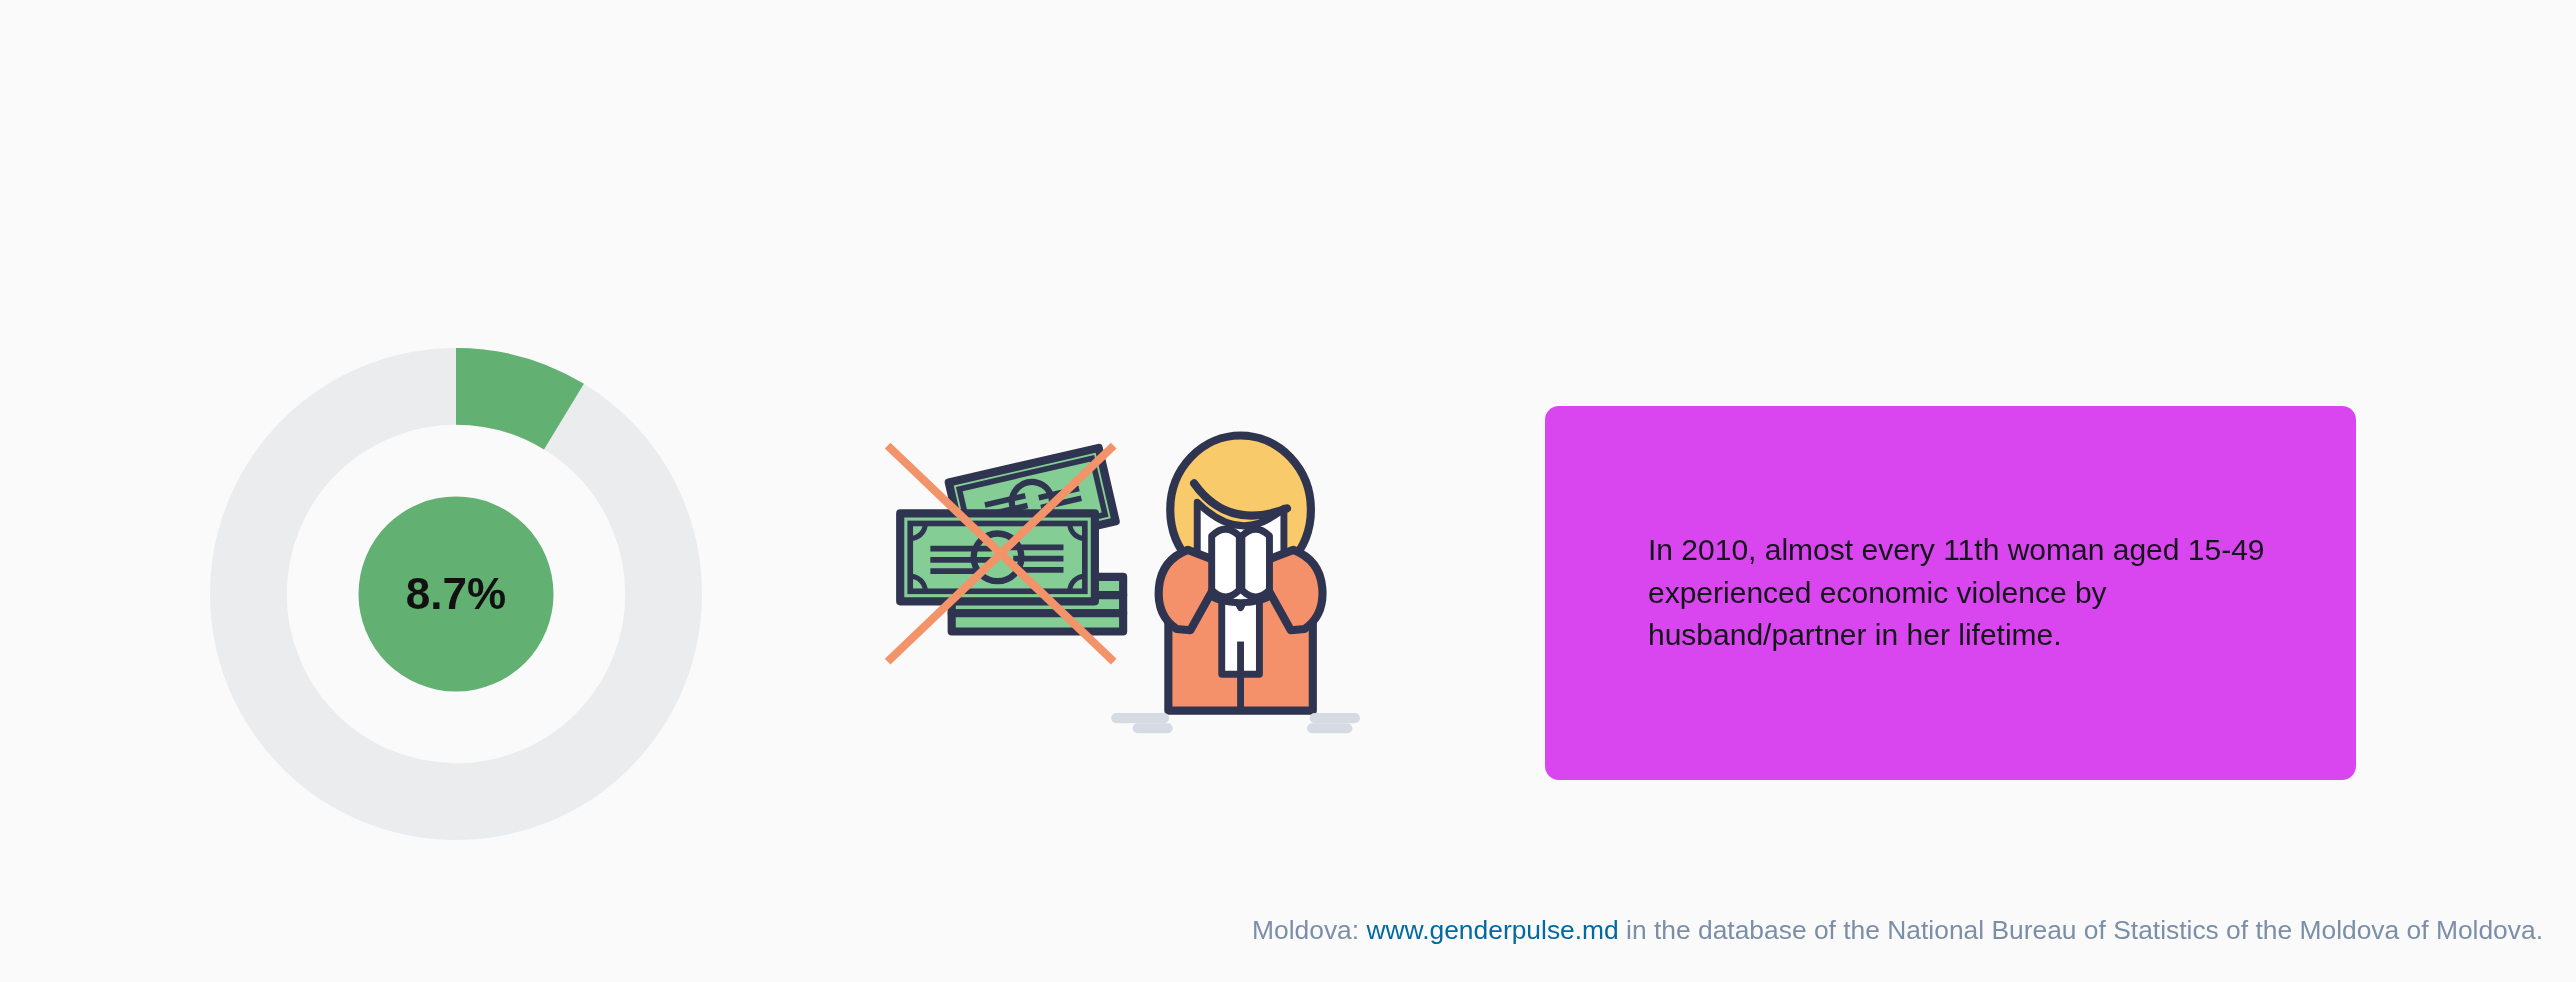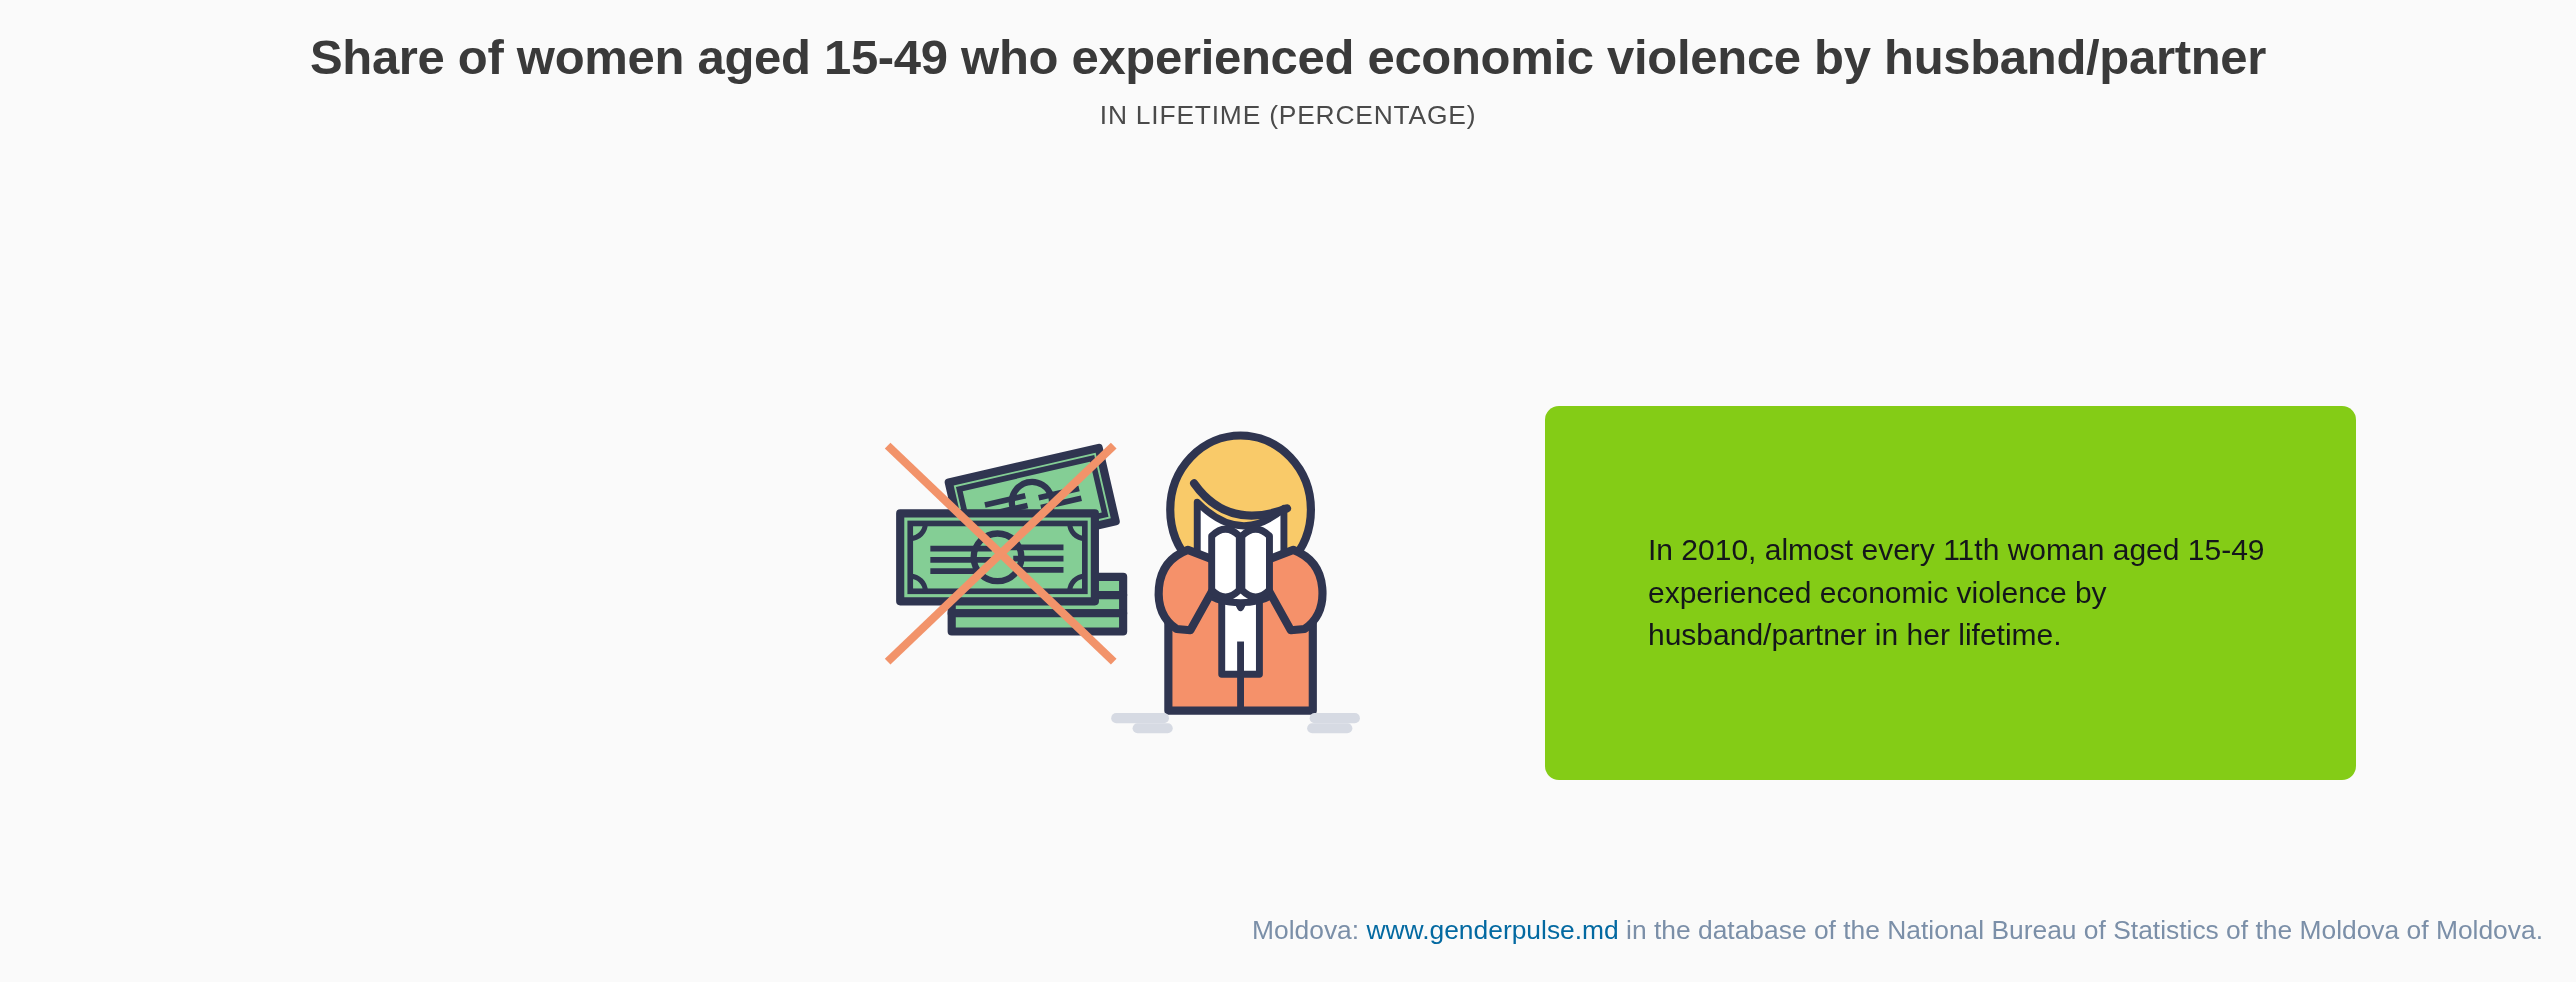--- a/index.html
+++ b/index.html
@@ -75,21 +75,21 @@
   }
   .illustration svg { display: block; width: 516px; height: 314px; }
 
   
   .callout {
     position: absolute;
     left: 1545px;
     top: 406px;
     width: 811px;
     height: 374px;
-    background: #84cc16;
+    background: #d946ef;
     border-radius: 14px;
   }
   .callout-text {
     position: absolute;
     left: 103px;
     top: 123px;
     width: 635px;
     font-size: 30px;
     line-height: 1.42;
     color: #14161a;
@@ -107,25 +107,32 @@
     font-size: 26.4px;
     color: #7b8fa8;
   }
   .source .link { color: #0369a1; }
 </style>
 </head>
 <body>
 
 <div class="page">
 
-  <div class="header">
-    <h1 class="title">Share of women aged 15-49 who experienced economic violence by husband/partner</h1>
-    <div class="subtitle">IN LIFETIME (PERCENTAGE)</div>
-  </div>
-
+
+  <div class="donut-wrap">
+    <svg class="donut-svg" viewBox="0 0 782 782">
+
+      <circle cx="391" cy="391" r="330" fill="none" stroke="#ebecee" stroke-width="122"></circle>
+
+      <circle cx="391" cy="391" r="330" fill="none" stroke="#62b072" stroke-width="122" stroke-dasharray="180.4 1893.0" transform="rotate(-90 391 391)"></circle>
+
+      <circle cx="391" cy="391" r="155" fill="#62b072"></circle>
+    </svg>
+    <div class="donut-center-label">8.7%</div>
+  </div>
 
   <div class="illustration">
     <svg viewBox="0 0 820 500">
 
       <g>
 
         <g stroke="#2f3550" stroke-width="13" stroke-linejoin="round">
           <rect x="142" y="237" width="273" height="29" fill="#84ce95"></rect>
           <rect x="142" y="266" width="273" height="29" fill="#84ce95"></rect>
           <rect x="142" y="295" width="273" height="29" fill="#84ce95"></rect>

